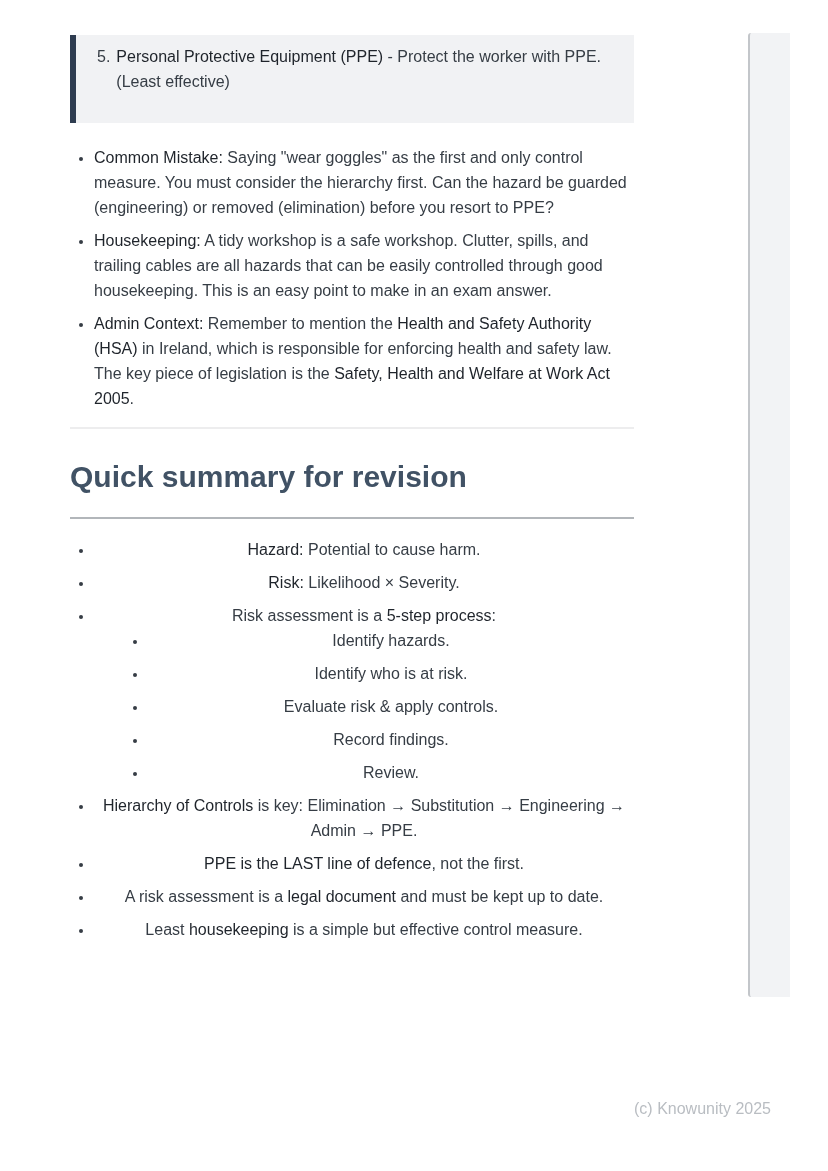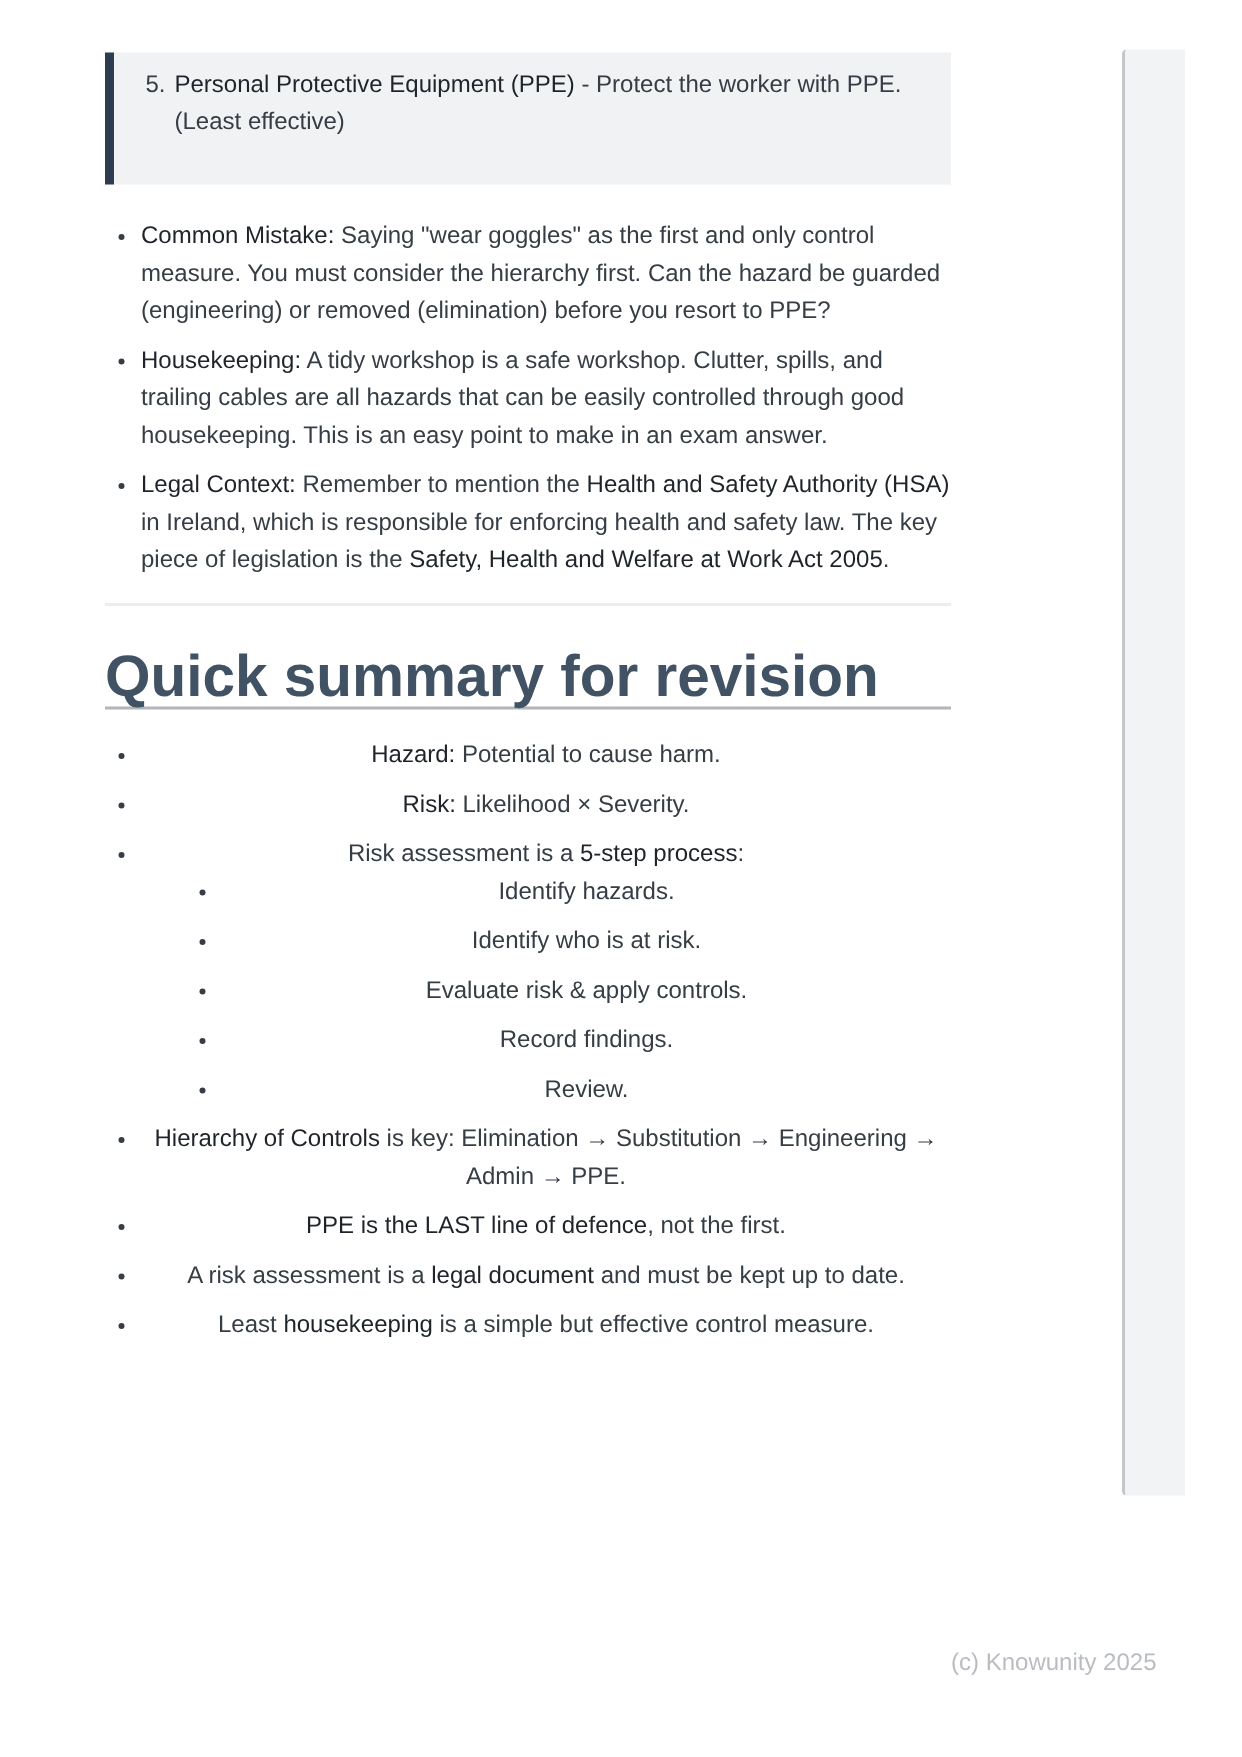--- a/index.html
+++ b/index.html
@@ -59,26 +59,26 @@
   ul.sub-list li::marker { color: var(--body_text, #363d45); font-size: 13px; }
   
   hr.divider {
     border: none;
     border-top: 2px solid var(--divider, #ededee);
     margin: 16px 0 0 0;
   }
   
   h1.heading {
     margin: 29px 0 0 0;
-    font-size: 39px;
+    font-size: 30px;
     line-height: 38px;
     font-weight: 700;
     color: var(--heading, #415265);
     border-bottom: 2px solid var(--heading_underline, #b2b6ba);
-    padding-bottom: 0;
+    padding-bottom: 21px;
   }
   .summary { margin-top: 18px !important; text-align: center; }
   
   .page-edge {
     position: absolute;
     left: 748px; top: 33px;
     width: 42px; height: 964px;
     background: var(--page_edge_bg, #f2f3f5);
     border-left: 2px solid var(--page_edge_border, #c3c6ca);
     border-radius: 3px 0 0 3px;
@@ -101,21 +101,21 @@
   <blockquote class="callout">
     <div class="bq-row">
       <span class="bq-num">5.</span>
       <span class="bq-text"><strong>Personal Protective Equipment (PPE)</strong><span> - Protect the worker with PPE. (Least effective)</span></span>
     </div>
   </blockquote>
 
   <ul class="doc-list">
       <li><span><strong>Common Mistake:</strong><span> Saying "wear goggles" as the first and only control measure. You must consider the hierarchy first. Can the hazard be guarded (engineering) or removed (elimination) before you resort to PPE?</span></span></li>
       <li><span><strong>Housekeeping:</strong><span> A tidy workshop is a safe workshop. Clutter, spills, and trailing cables are all hazards that can be easily controlled through good housekeeping. This is an easy point to make in an exam answer.</span></span></li>
-      <li><span><strong>Legal Context:</strong><span> Remember to mention the </span><strong>Health and Safety Authority (HSA)</strong><span> in Ireland, which is responsible for enforcing health and safety law. The key piece of legislation is the </span><strong>Safety, Health and Welfare at Work Act 2005</strong><span>.</span></span></li>
+      <li><span><strong>Admin Context:</strong><span> Remember to mention the </span><strong>Health and Safety Authority (HSA)</strong><span> in Ireland, which is responsible for enforcing health and safety law. The key piece of legislation is the </span><strong>Safety, Health and Welfare at Work Act 2005</strong><span>.</span></span></li>
     </ul>
 
   <hr class="divider">
 
   <h1 class="heading">Quick summary for revision</h1>
 
   <ul class="doc-list summary">
       <li><span><strong>Hazard:</strong><span> Potential to cause harm.</span></span></li>
       <li><span><strong>Risk:</strong><span> Likelihood × Severity.</span></span></li>
       <li><span><span>Risk assessment is a </span><strong>5-step process</strong><span>:</span></span><ul class="sub-list">

